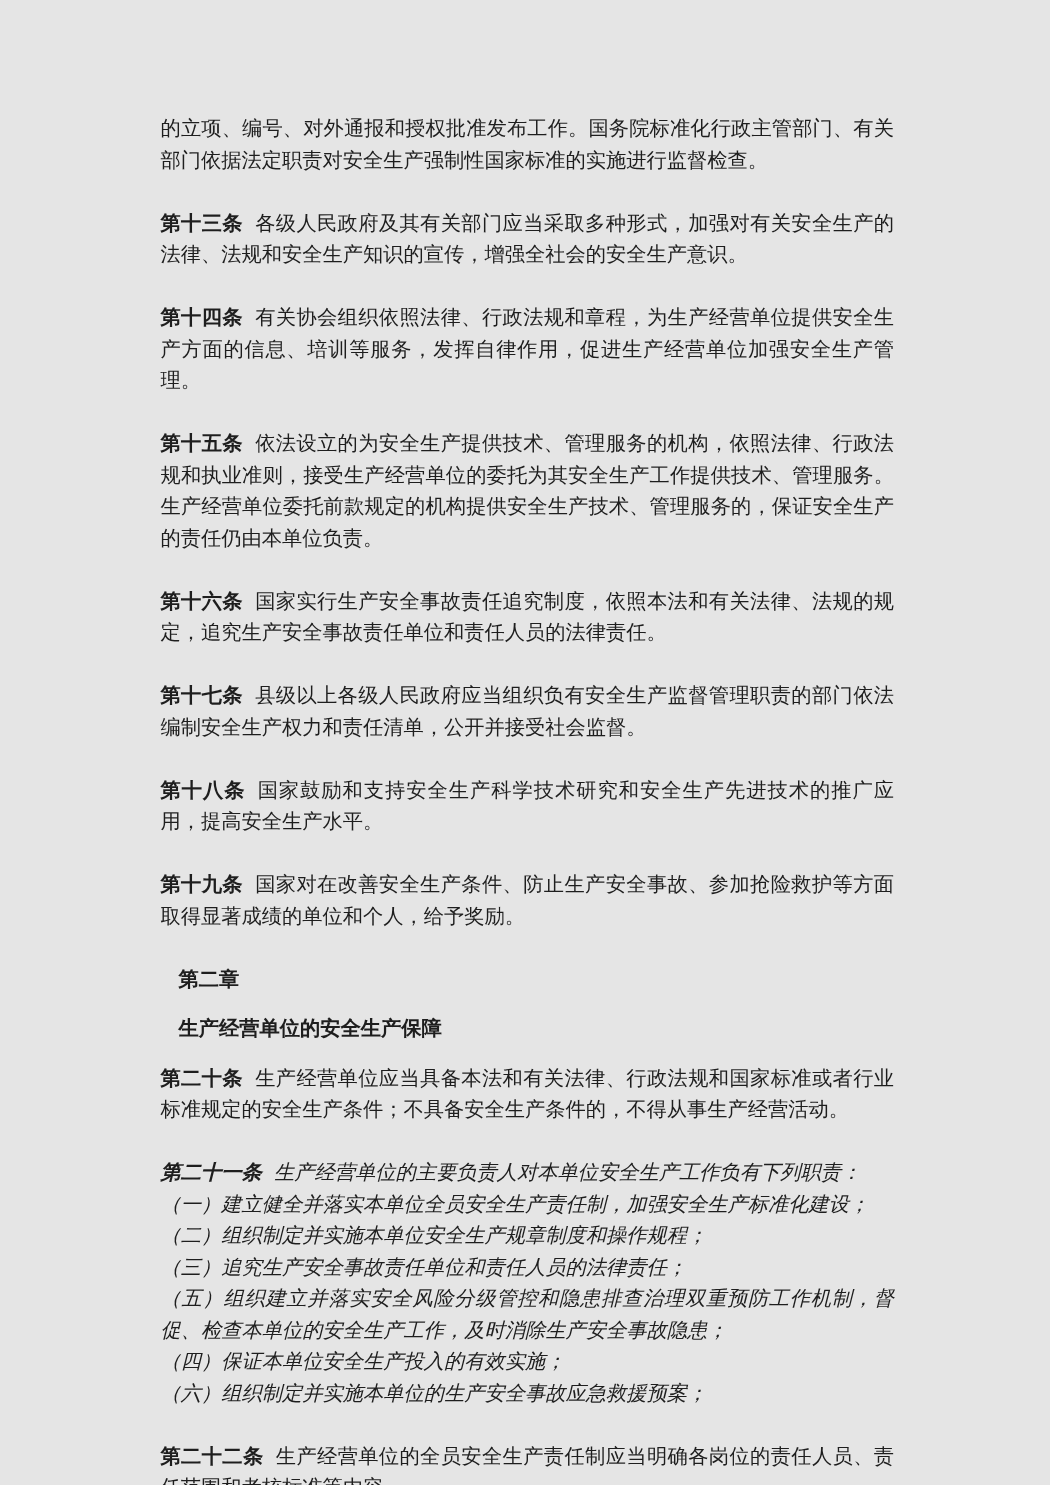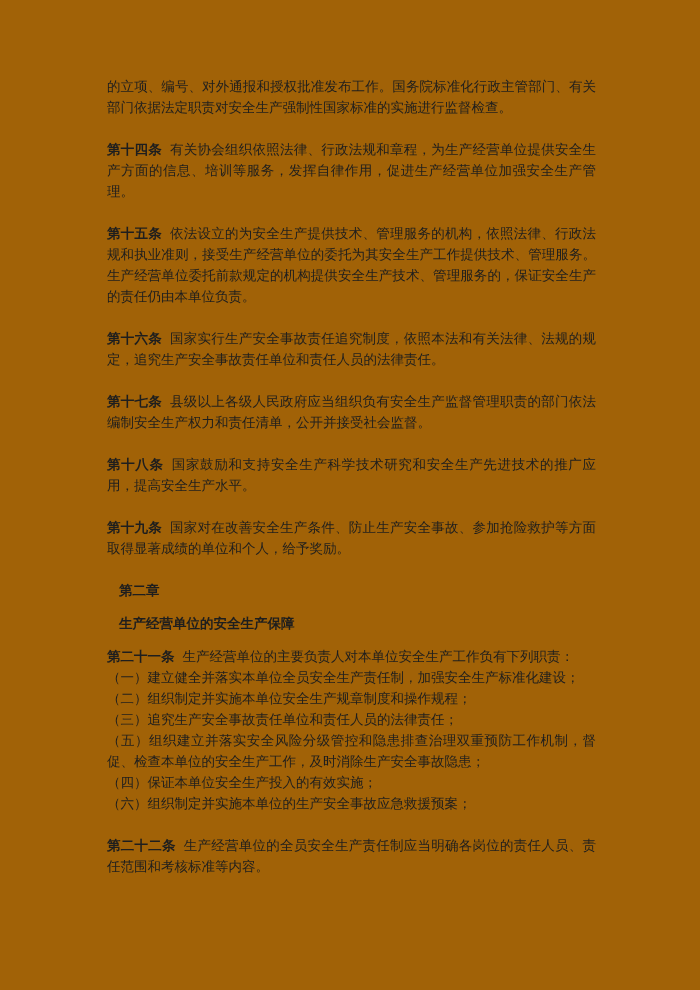--- a/index.html
+++ b/index.html
@@ -4,21 +4,21 @@
 <style>
   html, body {
     margin: 0;
     padding: 0;
     background: #ffffff;
   }
   .page {
     position: relative;
     width: 700px;
     height: 990px;
-    background: #a16207;
+    background: #e5e5e5;
     box-sizing: border-box;
     padding: 76px 104px 0 107px;
     color: #1e1e1e;
     font-family: "DejaVu Serif", "Liberation Serif", serif;
     font-size: 13.5px;
     line-height: 21px;
     text-align: justify;
     overflow: hidden;
   }
   .page p {
@@ -31,48 +31,51 @@
   .chapter-block p.bold-line {
     margin: 12px;
     font-weight: bold;
   }
   .article-group p.list-line,
   .article-group p.group-lead {
     margin: 0;
   }
   .article-group {
     margin: 0 0 21px 0;
+    font-style: italic;
   }
   .last-para {
     margin-bottom: 0;
   }
 </style>
 </head>
 <body>
 
 <div class="page">
 
   <p><span>的立项、编号、对外通报和授权批准发布工作。国务院标准化行政主管部门、有关部门依据法定职责对安全生产强制性国家标准的实施进行监督检查。</span></p>
 
+  <p><b class="lead">第十三条</b><span>各级人民政府及其有关部门应当采取多种形式，加强对有关安全生产的法律、法规和安全生产知识的宣传，增强全社会的安全生产意识。</span></p>
 
   <p><b class="lead">第十四条</b><span>有关协会组织依照法律、行政法规和章程，为生产经营单位提供安全生产方面的信息、培训等服务，发挥自律作用，促进生产经营单位加强安全生产管理。</span></p>
 
   <p><b class="lead">第十五条</b><span>依法设立的为安全生产提供技术、管理服务的机构，依照法律、行政法规和执业准则，接受生产经营单位的委托为其安全生产工作提供技术、管理服务。生产经营单位委托前款规定的机构提供安全生产技术、管理服务的，保证安全生产的责任仍由本单位负责。</span></p>
 
   <p><b class="lead">第十六条</b><span>国家实行生产安全事故责任追究制度，依照本法和有关法律、法规的规定，追究生产安全事故责任单位和责任人员的法律责任。</span></p>
 
   <p><b class="lead">第十七条</b><span>县级以上各级人民政府应当组织负有安全生产监督管理职责的部门依法编制安全生产权力和责任清单，公开并接受社会监督。</span></p>
 
   <p><b class="lead">第十八条</b><span>国家鼓励和支持安全生产科学技术研究和安全生产先进技术的推广应用，提高安全生产水平。</span></p>
 
   <p><b class="lead">第十九条</b><span>国家对在改善安全生产条件、防止生产安全事故、参加抢险救护等方面取得显著成绩的单位和个人，给予奖励。</span></p>
 
   <div class="chapter-block">
     <p class="bold-line">第二章</p>
     <p class="bold-line">生产经营单位的安全生产保障</p>
+    <p><b class="lead">第二十条</b><span>生产经营单位应当具备本法和有关法律、行政法规和国家标准或者行业标准规定的安全生产条件；不具备安全生产条件的，不得从事生产经营活动。</span></p>
   </div>
 
   <div class="article-group">
     <p class="group-lead"><b class="lead">第二十一条</b><span>生产经营单位的主要负责人对本单位安全生产工作负有下列职责：</span></p>
     <p class="list-line">（一）建立健全并落实本单位全员安全生产责任制，加强安全生产标准化建设；</p>
     <p class="list-line">（二）组织制定并实施本单位安全生产规章制度和操作规程；</p>
     <p class="list-line">（三）追究生产安全事故责任单位和责任人员的法律责任；</p>
     <p class="list-line">（五）组织建立并落实安全风险分级管控和隐患排查治理双重预防工作机制，督促、检查本单位的安全生产工作，及时消除生产安全事故隐患；</p>
     <p class="list-line">（四）保证本单位安全生产投入的有效实施；</p>
     <p class="list-line">（六）组织制定并实施本单位的生产安全事故应急救援预案；</p>

